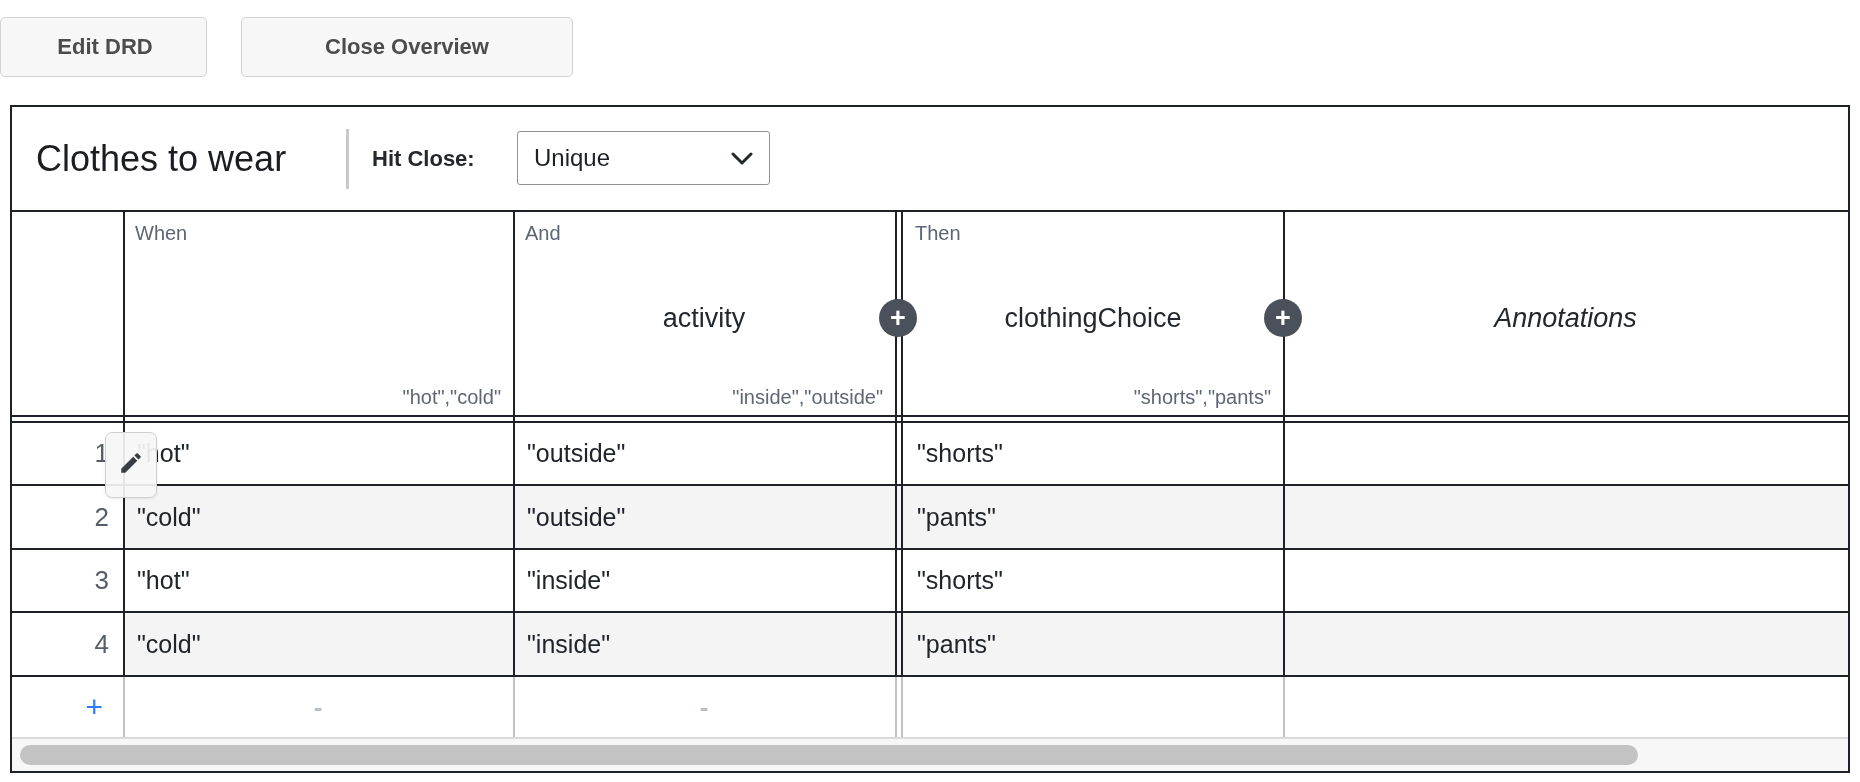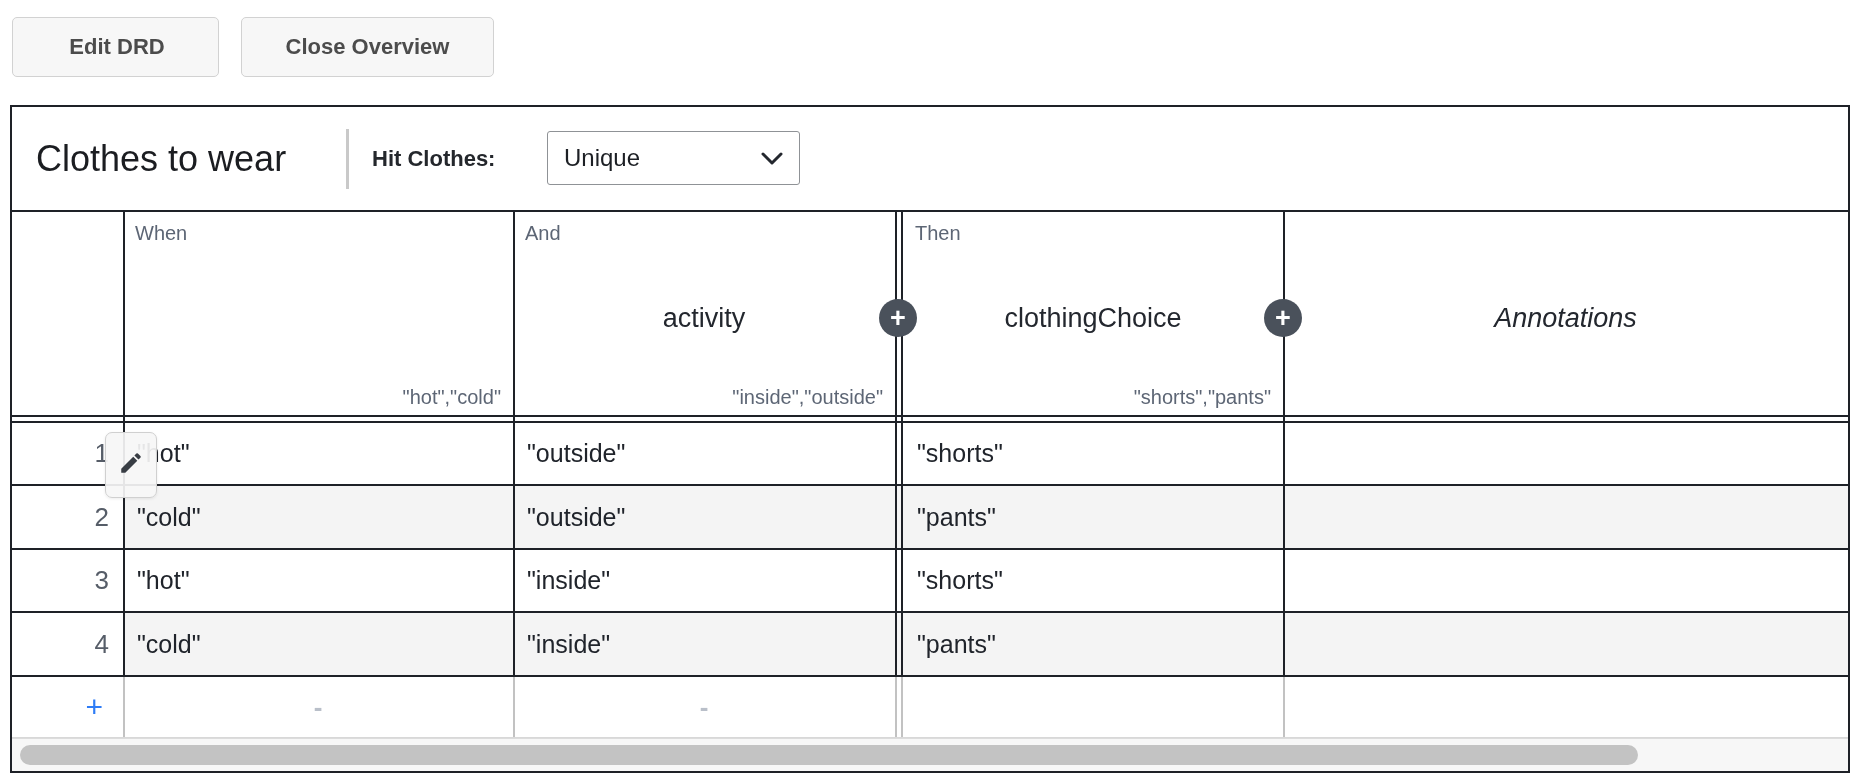--- a/index.html
+++ b/index.html
@@ -1,33 +1,33 @@
 <!DOCTYPE html>
 <html><head>
 <meta charset="utf-8">
 <style>
   html,body{margin:0;padding:0;background:#ffffff;width:1860px;height:782px;overflow:hidden;
     font-family:"Liberation Sans", sans-serif;}
   
   .tool-btn{position:absolute;top:17px;height:60px;background:#f7f7f7;border:1px solid #d2d2d2;
     border-radius:5px;display:flex;align-items:center;justify-content:center;
     font-size:22px;font-weight:bold;color:#4c4c4c;box-sizing:border-box;cursor:pointer;}
-  #btn-edit{left:12px;width:207px;padding-left:9px;}
-  #btn-close{left:241px;width:253px;}
+  #btn-edit{left:0;width:207px;padding-left:9px;}
+  #btn-close{left:241px;width:332px;}
   
   .dt{position:absolute;left:10px;top:105px;width:1840px;height:668px;box-sizing:border-box;
     border:2px solid #1e2127;border-bottom-width:3px;background:#fff;}
   
   .titlebar{position:absolute;left:0;top:0;width:1836px;height:103px;border-bottom:2px solid #1e2127;background:#fff;}
   .dt-title{position:absolute;left:24px;top:0;height:103px;line-height:103px;font-size:36px;color:#1b1d21;white-space:nowrap;}
   .tdivider{position:absolute;left:334px;top:22px;width:3px;height:60px;background:#c9c9c9;}
   .hp-label{position:absolute;left:360px;top:0;height:103px;line-height:103px;font-size:22px;font-weight:bold;color:#24272c;}
   .hp-select{position:absolute;left:505px;top:24px;width:253px;height:54px;box-sizing:border-box;
     border:1px solid #8f9296;border-radius:3px;background:#fff;display:flex;align-items:center;
-    padding:0 16px;font-size:24px;color:#1d2025;cursor:pointer;margin-left:30px;}
+    padding:0 16px;font-size:24px;color:#1d2025;cursor:pointer;}
   .hp-select .chev{margin-left:auto;}
   
   .rowbg{position:absolute;left:111px;width:1725px;background:#f4f4f4;}
   .vline{position:absolute;width:2px;background:#1e2127;}
   .hline{position:absolute;left:0;width:1836px;height:2px;background:#1e2127;}
   .vlight{position:absolute;width:2px;background:#c2c2c2;}
   .cell{position:absolute;box-sizing:border-box;font-size:25px;color:#20242b;padding-left:14px;white-space:nowrap;overflow:hidden;}
   .num{padding-left:0;padding-right:14px;text-align:right;font-size:26px;color:#565d68;}
   .c-num{left:0;width:111px;}
   .c-temp{left:111px;width:390px;}
@@ -64,21 +64,21 @@
 <body>
 
 <button class="tool-btn" id="btn-edit">Edit DRD</button>
 <button class="tool-btn" id="btn-close">Close Overview</button>
 
 <div class="dt">
 
   <div class="titlebar">
     <div class="dt-title">Clothes to wear</div>
     <div class="tdivider"></div>
-    <div class="hp-label">Hit Clothes:</div>
+    <div class="hp-label">Hit Close:</div>
     <div class="hp-select">
       <span>Unique</span>
       <span class="chev">
         <svg width="22" height="14" viewBox="0 0 22 14">
             <path d="M2 2 L11 11 L20 2" stroke="#23272e" stroke-width="3" fill="none" stroke-linecap="round" stroke-linejoin="round"></path>
           </svg>
       </span>
     </div>
   </div>
 

